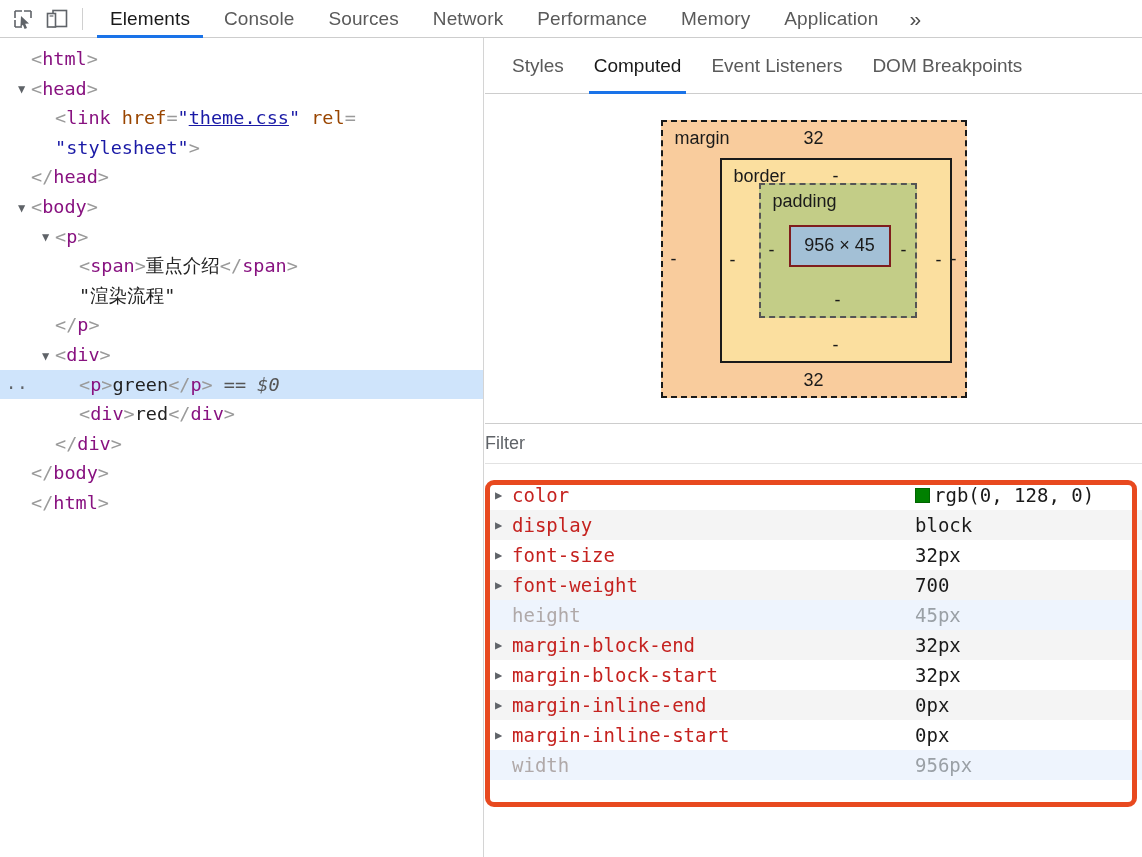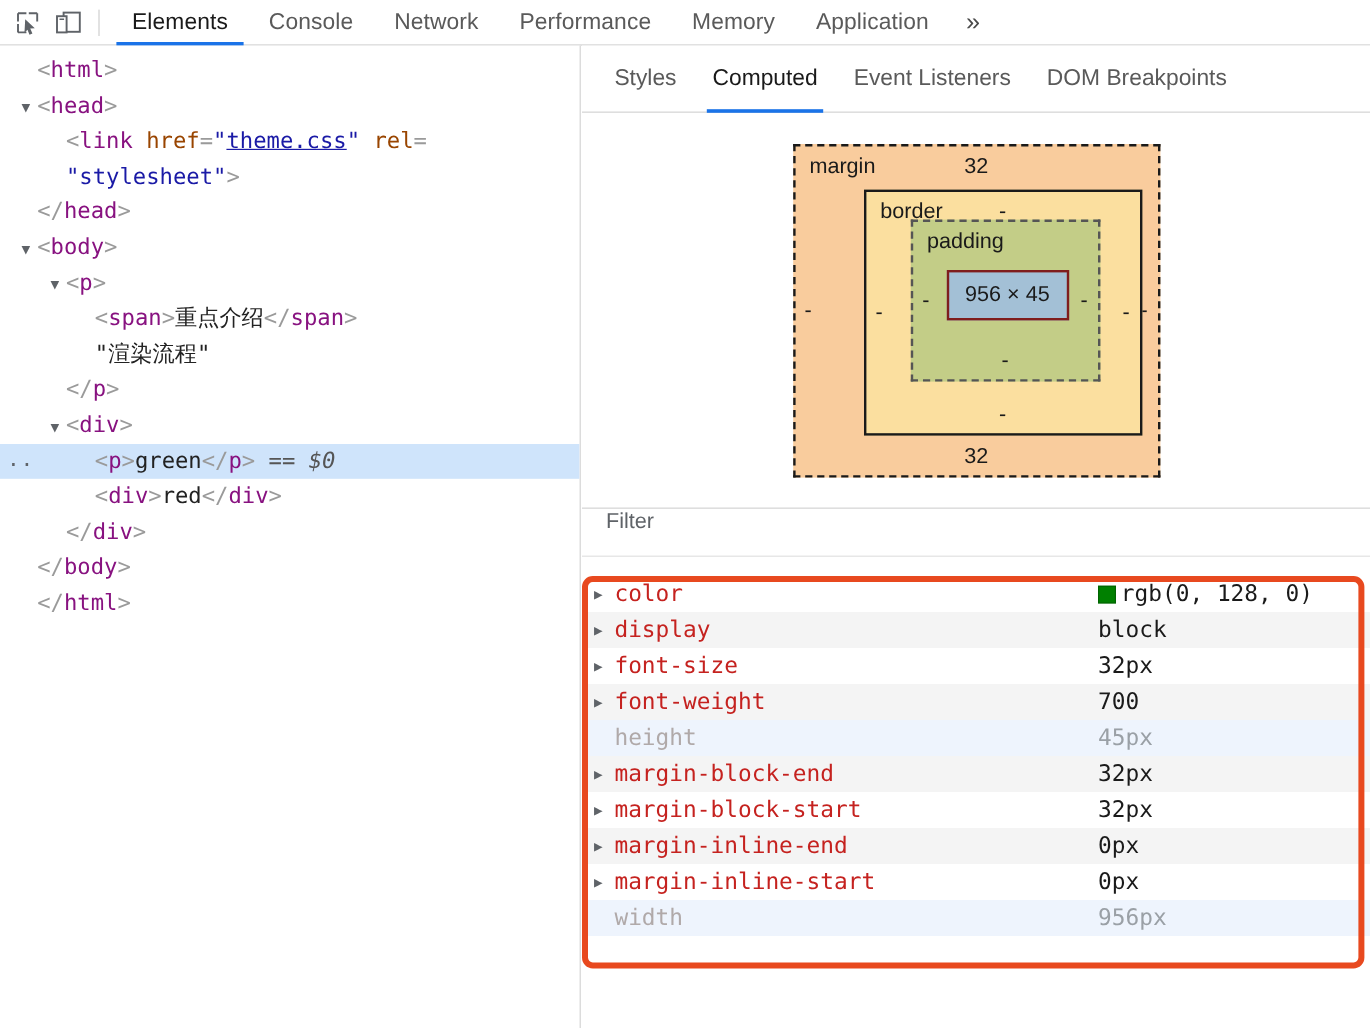--- a/index.html
+++ b/index.html
@@ -155,22 +155,22 @@
     position: absolute; left: 28px; top: 40px;
     width: 102px; height: 42px;
     background: #a3c0d6;
     border: 2px solid #7f1d1d;
     display: flex; align-items: center; justify-content: center;
     font-size: 18px; color: #1a1a1a;
   }
 
   
   .filter-bar {
-    height: 40px; display: flex; align-items: flex-start;
-    padding-left: 20px; border-bottom: 1px solid #e2e2e2;
+    height: 40px; display: flex; align-items: center;
+    padding-left: 0; border-bottom: 1px solid #e2e2e2;
     background: #fff;
   }
   .filter-text { font-size: 18px; color: #5f6368; }
 
   
   .prop-list {
     font-family: "DejaVu Sans Mono", monospace;
     font-size: 19px;
     padding-top: 16px;
   }
@@ -227,20 +227,23 @@
         <line x1="4.6" y1="8" x2="8.4" y2="8" stroke="#5f6368" stroke-width="1.2"></line>
       </svg>
     </div>
     <div class="toolbar-sep"></div>
     <div class="main-tabs">
       <div class="main-tab active">
           <span>Elements</span>
         </div>
       <div class="main-tab">
           <span>Console</span>
+        </div>
+      <div class="main-tab">
+          <span>Sources</span>
         </div>
       <div class="main-tab">
           <span>Network</span>
         </div>
       <div class="main-tab">
           <span>Performance</span>
         </div>
       <div class="main-tab">
           <span>Memory</span>
         </div>

